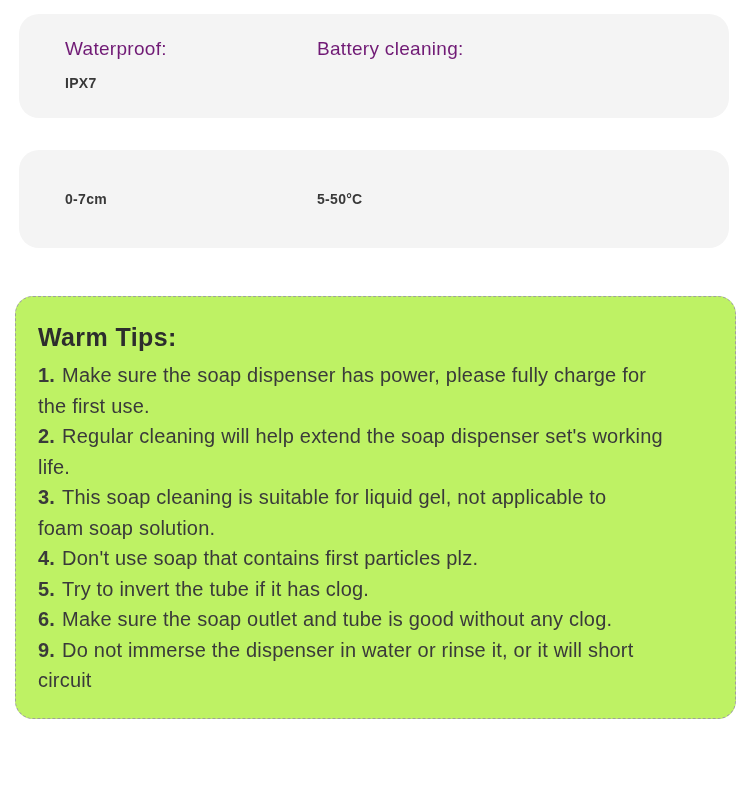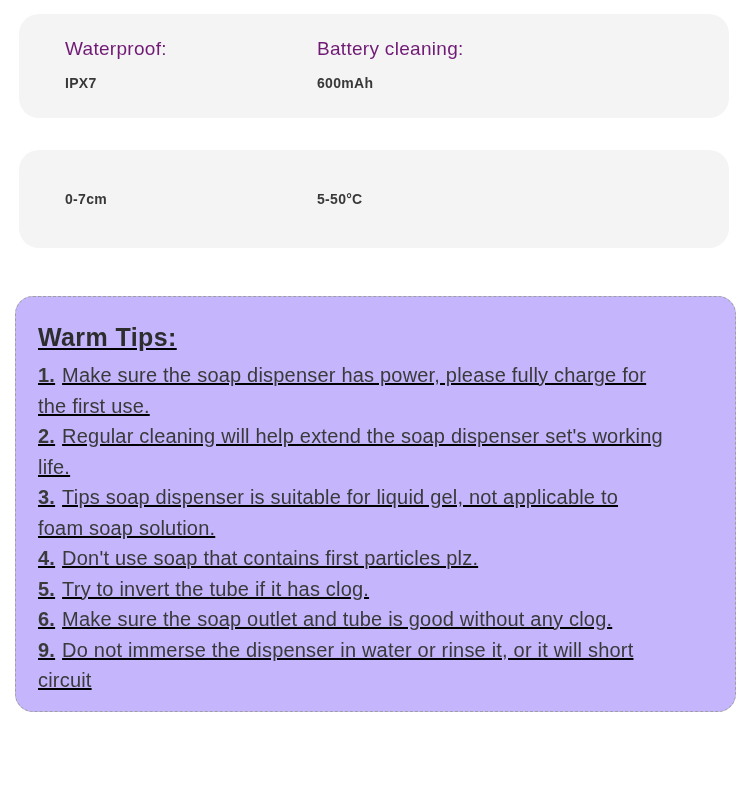--- a/index.html
+++ b/index.html
@@ -43,23 +43,22 @@
     color: #383838;
     letter-spacing: 0.3px;
     line-height: 22px;
   }
   .tips-box {
     box-sizing: border-box;
     width: 721px;
     margin: 48px 0 0 15px;
     border: 1px dashed #9f9f9f;
     border-radius: 18px;
-    padding: 24px 8px 15px 22px;
-    background: #c4b5fd;
-    text-decoration: underline;
+    padding: 24px 8px 22px 22px;
+    background: #bef264;
   }
   .tips-title {
     margin: 0 0 7px 0;
     font-size: 25px;
     font-weight: bold;
     color: #2d2d2d;
     letter-spacing: 0.4px;
     line-height: 32px;
   }
   .tip {
@@ -80,21 +79,20 @@
 </head>
 <body>
 
 <div class="spec-card first">
   <div class="spec-cell">
     <span class="spec-label">Waterproof:</span>
     <span class="spec-value">IPX7</span>
   </div>
   <div class="spec-cell">
     <span class="spec-label">Battery cleaning:</span>
-    <span class="spec-value">600mAh</span>
   </div>
 </div>
 
 <div class="spec-card second">
   <div class="spec-cell">
     <span class="spec-value">0-7cm</span>
   </div>
   <div class="spec-cell">
     <span class="spec-value">5-50°C</span>
   </div>
@@ -102,21 +100,21 @@
 
 <div class="tips-box">
   <h2 class="tips-title">Warm Tips:</h2>
 
   <p class="tip"><span class="tip-number">1.</span><span class="tip-text">Make sure the soap dispenser has power, please fully charge for
 the first use.</span></p>
 
   <p class="tip"><span class="tip-number">2.</span><span class="tip-text">Regular cleaning will help extend the soap dispenser set's working
 life.</span></p>
 
-  <p class="tip"><span class="tip-number">3.</span><span class="tip-text">Tips soap dispenser is suitable for liquid gel, not applicable to
+  <p class="tip"><span class="tip-number">3.</span><span class="tip-text">This soap cleaning is suitable for liquid gel, not applicable to
 foam soap solution.</span></p>
 
   <p class="tip"><span class="tip-number">4.</span><span class="tip-text">Don't use soap that contains first particles plz.</span></p>
 
   <p class="tip"><span class="tip-number">5.</span><span class="tip-text">Try to invert the tube if it has clog.</span></p>
 
   <p class="tip"><span class="tip-number">6.</span><span class="tip-text">Make sure the soap outlet and tube is good without any clog.</span></p>
 
 
 

